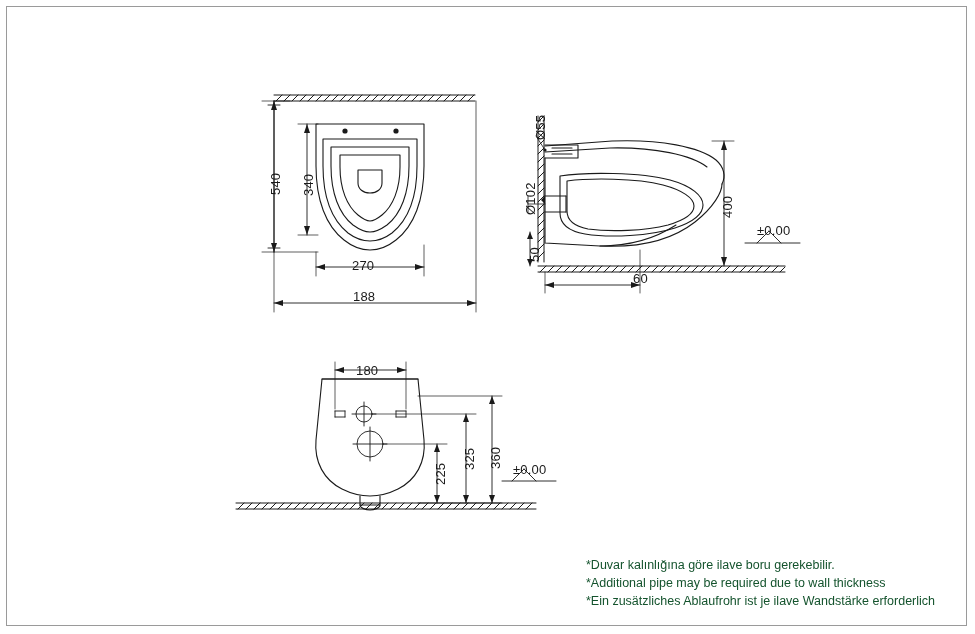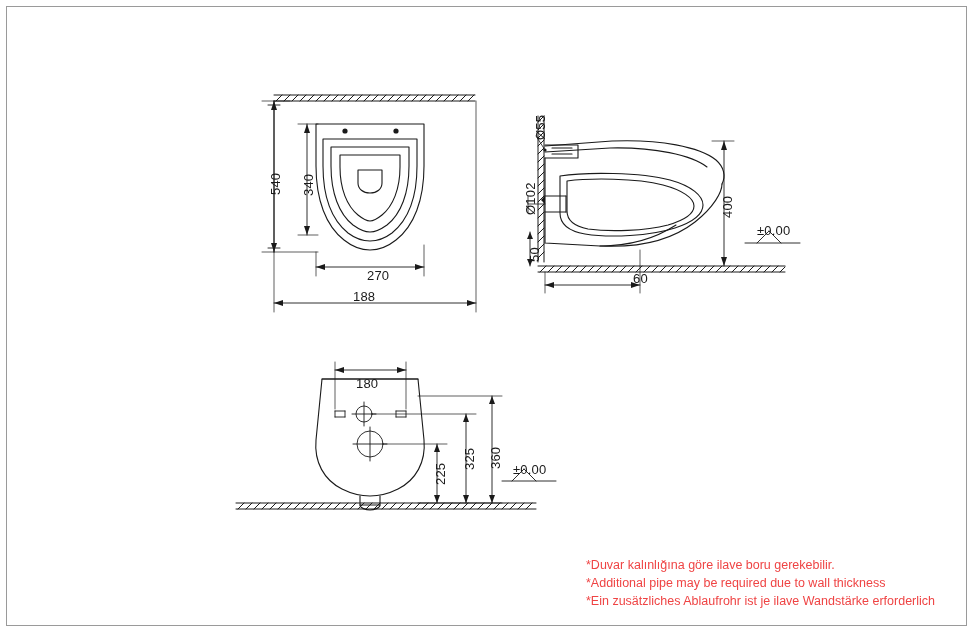--- a/index.html
+++ b/index.html
@@ -45,21 +45,21 @@
     transform: rotate(-90deg);
   }
   .notes-block {
     position: absolute;
     left: 586px;
     top: 556px;
     line-height: 18px;
   }
   .notes-block div {
     font-size: 12.5px;
-    color: #ef4444;
+    color: #14532d;
     white-space: nowrap;
   }
 </style>
 </head>
 <body>
 
 <div id="sheet">
 
   <div class="frame"></div>
 
@@ -421,31 +421,31 @@
         <line x1="512" y1="481" x2="524" y2="469"></line>
         <line x1="524" y1="469" x2="536" y2="481"></line>
         <line x1="502" y1="481" x2="556" y2="481"></line>
       </g>
 
     </g>
   </svg>
 
   <div class="lbl vert" style="left:268px; top:195px;">540</div>
   <div class="lbl vert" style="left:301px; top:196px;">340</div>
-  <div class="lbl" style="left:352px; top:268px;margin-left:15px;">270</div>
+  <div class="lbl" style="left:352px; top:258px;">270</div>
   <div class="lbl" style="left:353px; top:289px;">188</div>
 
   <div class="lbl vert" style="left:533px; top:140px;">Ø55</div>
   <div class="lbl vert" style="left:523px; top:215px;">Ø102</div>
   <div class="lbl vert" style="left:527px; top:262px;">50</div>
   <div class="lbl vert" style="left:720px; top:218px;">400</div>
   <div class="lbl" style="left:633px; top:271px;">60</div>
   <div class="lbl" style="left:757px; top:223px;">±0.00</div>
 
-  <div class="lbl" style="left:356px; top:376px;">180</div>
+  <div class="lbl" style="left:356px; top:363px;">180</div>
   <div class="lbl vert" style="left:433px; top:485px;">225</div>
   <div class="lbl vert" style="left:462px; top:470px;">325</div>
   <div class="lbl vert" style="left:488px; top:469px;">360</div>
   <div class="lbl" style="left:513px; top:462px;">±0.00</div>
 
   <div class="notes-block">
     <div>*Duvar kalınlığına göre ilave boru gerekebilir.</div>
     <div>*Additional pipe may be required due to wall thickness</div>
     <div>*Ein zusätzliches Ablaufrohr ist je ilave Wandstärke erforderlich</div>
   </div>

